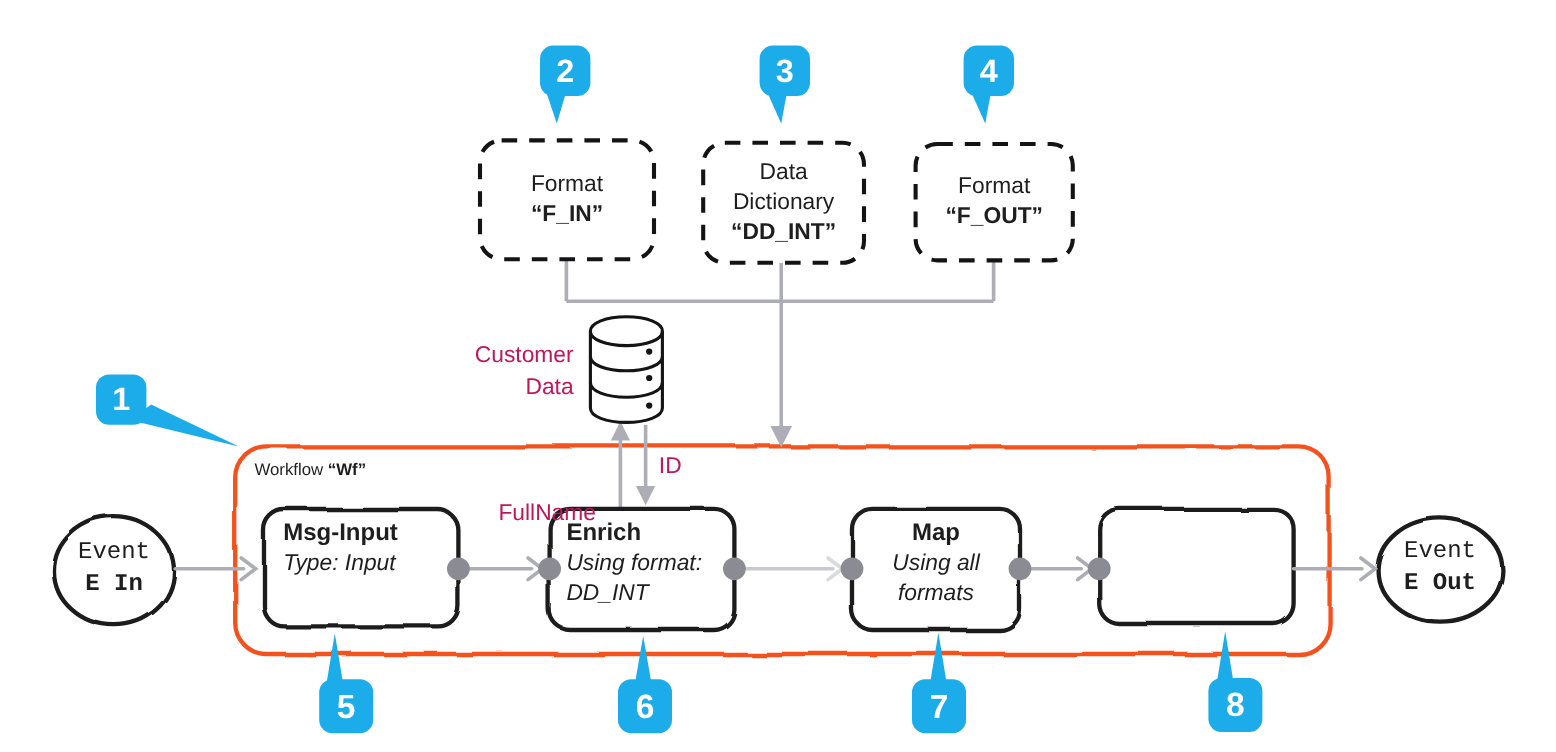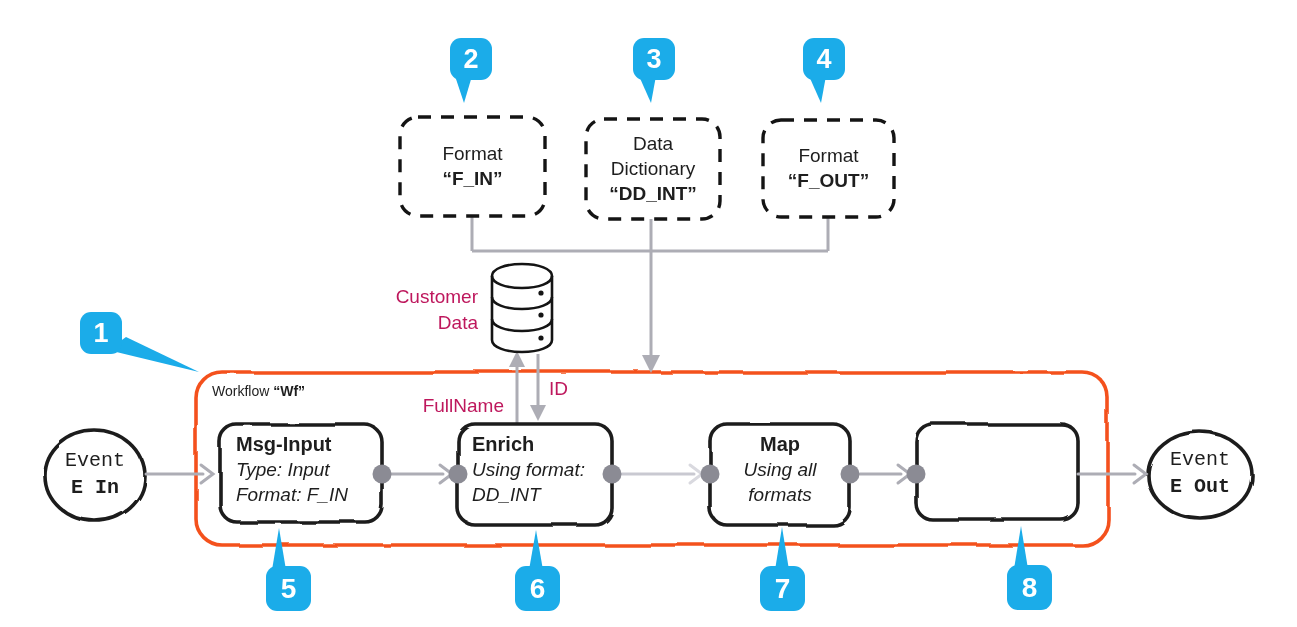--- a/index.html
+++ b/index.html
@@ -47,21 +47,21 @@
   .node-text .title{font-weight:bold;font-size:20px;font-style:normal;}
   .node-text .sub{font-style:italic;}
   #nt-msginput{left:236px;top:432px;width:140px;}
   #nt-enrich{left:472px;top:432px;width:134px;}
   #nt-map{left:712px;top:432px;width:136px;text-align:center;}
   #nt-msgoutput{left:932px;top:440px;width:144px;}
 
   
   .muted{color:#be185d;font-size:19px;line-height:26px;}
   #customer-label{left:378px;top:284px;width:100px;text-align:right;}
-  #fullname-label{left:408px;top:393px;width:96px;text-align:right;}
+  #fullname-label{left:408px;top:415px;width:96px;text-align:center;}
   #id-label{left:549px;top:376px;}
 </style>
 </head>
 <body>
 
 <div class="canvas">
 
   <svg class="layer" width="1297" height="627" viewBox="0 0 1297 627">
     <defs>
       <filter id="wobble" x="-6%" y="-6%" width="112%" height="112%">
@@ -179,21 +179,20 @@
   <div class="txt muted" id="fullname-label">FullName</div>
   <div class="txt muted" id="id-label">ID</div>
 
   <div class="txt" id="wf-label">
     <span>Workflow </span><span class="bold">“Wf”</span>
   </div>
 
   <div class="txt node-text" id="nt-msginput">
     <div class="title">Msg-Input</div>
     <div class="sub">Type: Input</div>
-    <div class="sub">Format: F_IN</div>
   </div>
   <div class="txt node-text" id="nt-enrich">
     <div class="title">Enrich</div>
     <div class="sub">Using format:</div>
     <div class="sub">DD_INT</div>
   </div>
   <div class="txt node-text" id="nt-map">
     <div class="title">Map</div>
     <div class="sub">Using all</div>
     <div class="sub">formats</div>

